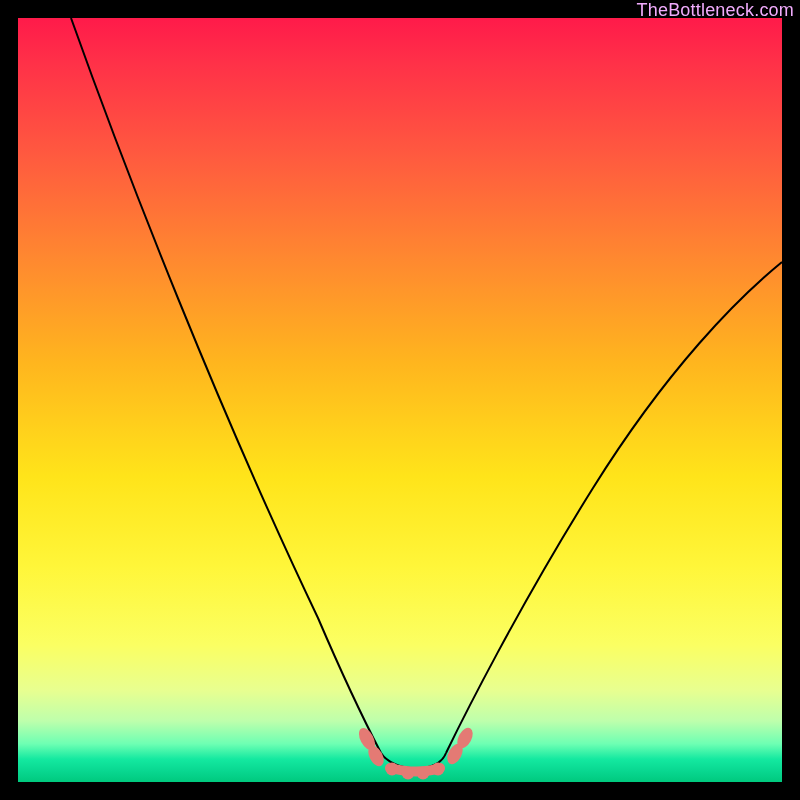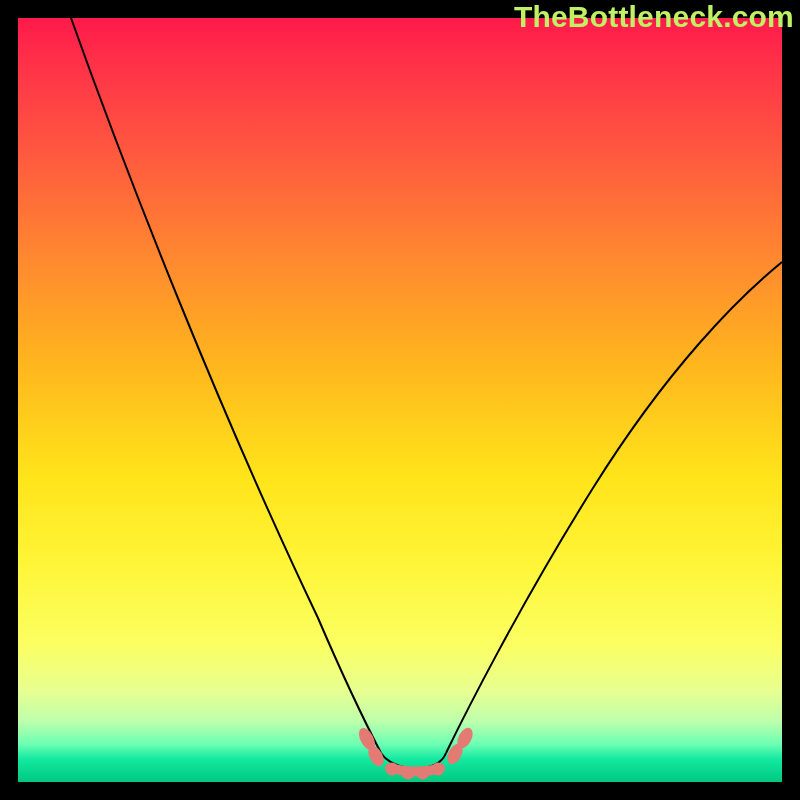--- a/index.html
+++ b/index.html
@@ -41,23 +41,23 @@
       #6effb3 95%,
       #14e9a0 97%,
       #09d891 98.5%,
       #00c97e 100%
     );
   }
   .watermark {
     position: absolute;
     top: 0px;
     right: 6px;
-    color: #bef264;
-    font-size: 30px;
-    font-weight: 700;
+    color: #f0abfc;
+    font-size: 18px;
+    font-weight: 400;
     letter-spacing: 0.2px;
     user-select: none;
   }
   svg.curves {
     position: absolute;
     top: 0;
     left: 0;
     width: 764px;
     height: 764px;
     overflow: visible;

